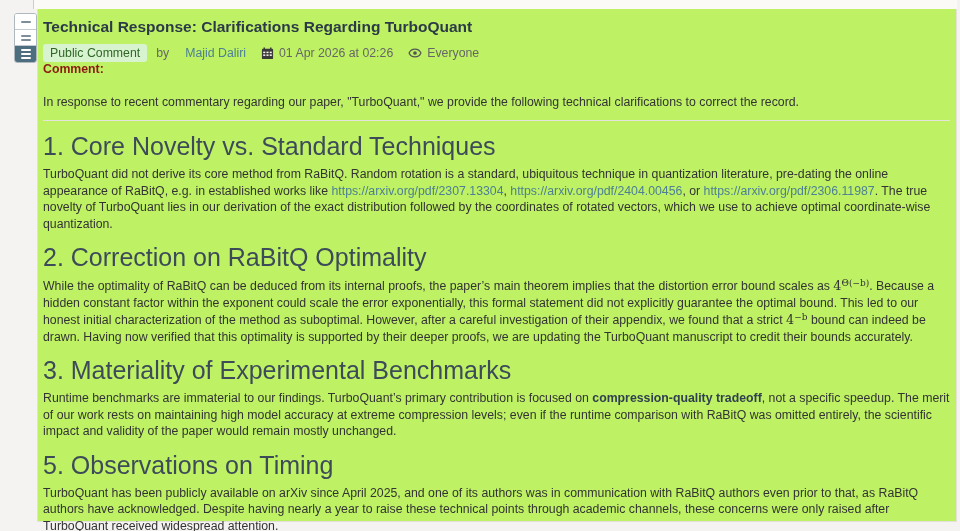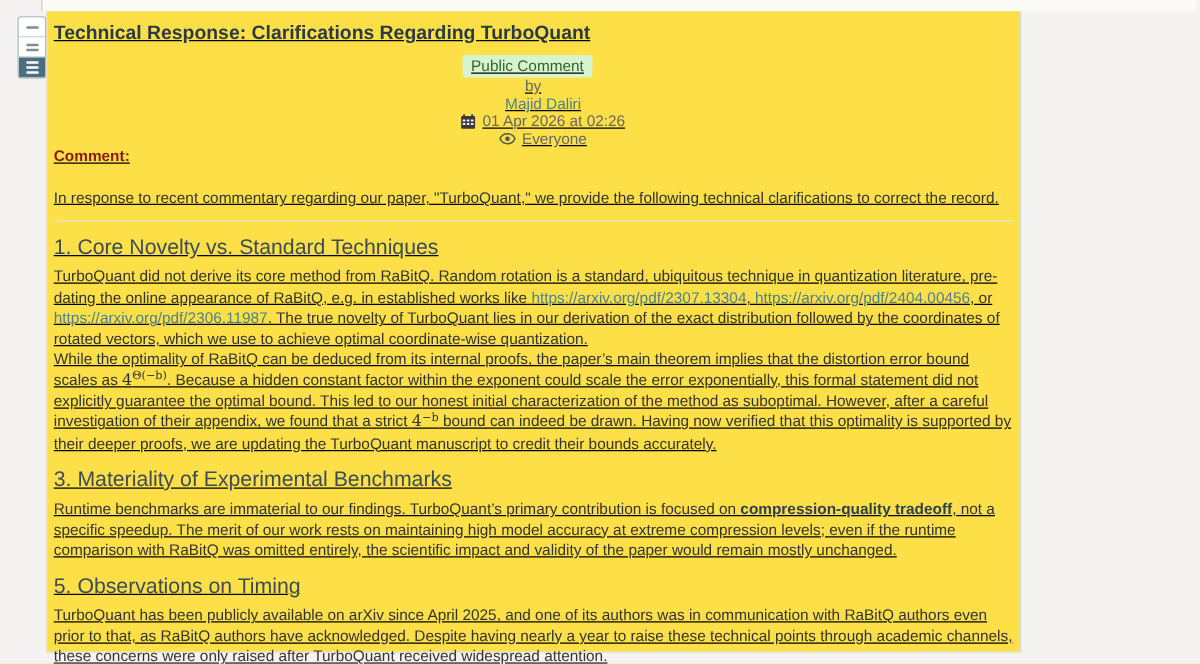--- a/index.html
+++ b/index.html
@@ -14,39 +14,39 @@
   .collapse-group { position:absolute; left:14px; top:13px; width:23px;
     border:1px solid #aeb9bf; border-radius:3px; overflow:hidden; background:#fff; }
   .collapse-btn { height:16px; display:flex; flex-direction:column; align-items:center;
     justify-content:center; gap:2px; border-bottom:1px solid #c3cbd0; cursor:pointer; background:#fff; }
   .collapse-btn:last-child { border-bottom:none; }
   .collapse-btn .bar { width:10px; height:2px; background:#7d8e98; border-radius:1px; }
   .collapse-btn.active { background:#4d6e7e; }
   .collapse-btn.active .bar { background:#fff; }
 
   
-  .card { position:absolute; left:37px; top:9px; width:780px; height:513px;
-    background:#fde047; border:1px solid #e3e0d9; border-top:none;text-decoration:underline; }
+  .card { position:absolute; left:37px; top:9px; width:920px; height:513px;
+    background:#bef264; border:1px solid #e3e0d9; border-top:none; }
   .card-inner { padding:5px 6px 0 5px; }
 
   .note-title { font-size:15.5px; font-weight:bold; color:#2c3a47; margin-top:4px; }
 
-  .meta-row { display:flex; align-items:center; margin-top:8px; font-size:12.3px; color:#666;flex-direction:column; }
+  .meta-row { display:flex; align-items:center; margin-top:8px; font-size:12.3px; color:#666; }
   .badge { background:#d8f3d0; color:#2f6627; padding:2px 7px; border-radius:3px;
     font-size:12.3px; margin-right:9px; }
   .author { color:#4d8093; text-decoration:none; margin-left:16px; cursor:pointer; }
   .meta-item { display:flex; align-items:flex-end; margin-left:15px; gap:5px; }
   .meta-item svg { display:block; }
 
   .comment-label { font-size:12.3px; font-weight:bold; color:#8b1a10; }
   .intro { margin-top:18px; font-size:12.3px; color:#333; line-height:1.34; }
 
   hr.rule { border:none; border-top:1px solid #e6e3dc; margin-top:10px; }
 
-  .section-heading { font-size:17px; font-weight:400; color:#3d4b59; margin:11px 0 5px 0; }
+  .section-heading { font-size:25px; font-weight:400; color:#3d4b59; margin:11px 0 5px 0; }
   .body-text { font-size:12.3px; color:#333; line-height:1.34; }
   .body-text a.link { color:#4d8093; text-decoration:none; cursor:pointer; }
   .body-text .bold { font-weight:bold; color:#31404f; }
   .body-text .math { font-family:"DejaVu Serif", serif; font-size:12.8px; }
   .body-text .mathsup { font-family:"DejaVu Serif", serif; font-size:9px;
     position:relative; top:-4.5px; }
 
   hr.rule-b1 { border:none; border-top:1px solid #e6e3dc; margin-top:14px; }
 </style>
 </head>
@@ -103,20 +103,21 @@
       </div>
 
       <div class="comment-label">Comment:</div>
       <div class="intro">In response to recent commentary regarding our paper, "TurboQuant," we provide the following technical clarifications to correct the record.</div>
 
       <hr class="rule">
 
       <div id="sections">
           <h2 class="section-heading">1. Core Novelty vs. Standard Techniques</h2>
           <p class="body-text"><span class="plain">TurboQuant did not derive its core method from RaBitQ. Random rotation is a standard, ubiquitous technique in quantization literature, pre-dating the online appearance of RaBitQ, e.g. in established works like </span><a href="#" class="link">https://arxiv.org/pdf/2307.13304</a><span class="plain">, </span><a href="#" class="link">https://arxiv.org/pdf/2404.00456</a><span class="plain">, or </span><a href="#" class="link">https://arxiv.org/pdf/2306.11987</a><span class="plain">. The true novelty of TurboQuant lies in our derivation of the exact distribution followed by the coordinates of rotated vectors, which we use to achieve optimal coordinate-wise quantization.</span></p>
+          <h2 class="section-heading">2. Correction on RaBitQ Optimality</h2>
           <p class="body-text"><span class="plain">While the optimality of RaBitQ can be deduced from its internal proofs, the paper’s main theorem implies that the distortion error bound scales as </span><span class="math">4</span><span class="mathsup">Θ(−b)</span><span class="plain">. Because a hidden constant factor within the exponent could scale the error exponentially, this formal statement did not explicitly guarantee the optimal bound. This led to our honest initial characterization of the method as suboptimal. However, after a careful investigation of their appendix, we found that a strict </span><span class="math">4</span><span class="mathsup">−b</span><span class="plain"> bound can indeed be drawn. Having now verified that this optimality is supported by their deeper proofs, we are updating the TurboQuant manuscript to credit their bounds accurately.</span></p>
           <h2 class="section-heading">3. Materiality of Experimental Benchmarks</h2>
           <p class="body-text"><span class="plain">Runtime benchmarks are immaterial to our findings. TurboQuant’s primary contribution is focused on </span><span class="bold">compression-quality tradeoff</span><span class="plain">, not a specific speedup. The merit of our work rests on maintaining high model accuracy at extreme compression levels; even if the runtime comparison with RaBitQ was omitted entirely, the scientific impact and validity of the paper would remain mostly unchanged.</span></p>
           <h2 class="section-heading">5. Observations on Timing</h2>
           <p class="body-text"><span class="plain">TurboQuant has been publicly available on arXiv since April 2025, and one of its authors was in communication with RaBitQ authors even prior to that, as RaBitQ authors have acknowledged. Despite having nearly a year to raise these technical points through academic channels, these concerns were only raised after TurboQuant received widespread attention.</span></p>
         </div>
 
       <hr class="rule-b1">
 
     </div>

